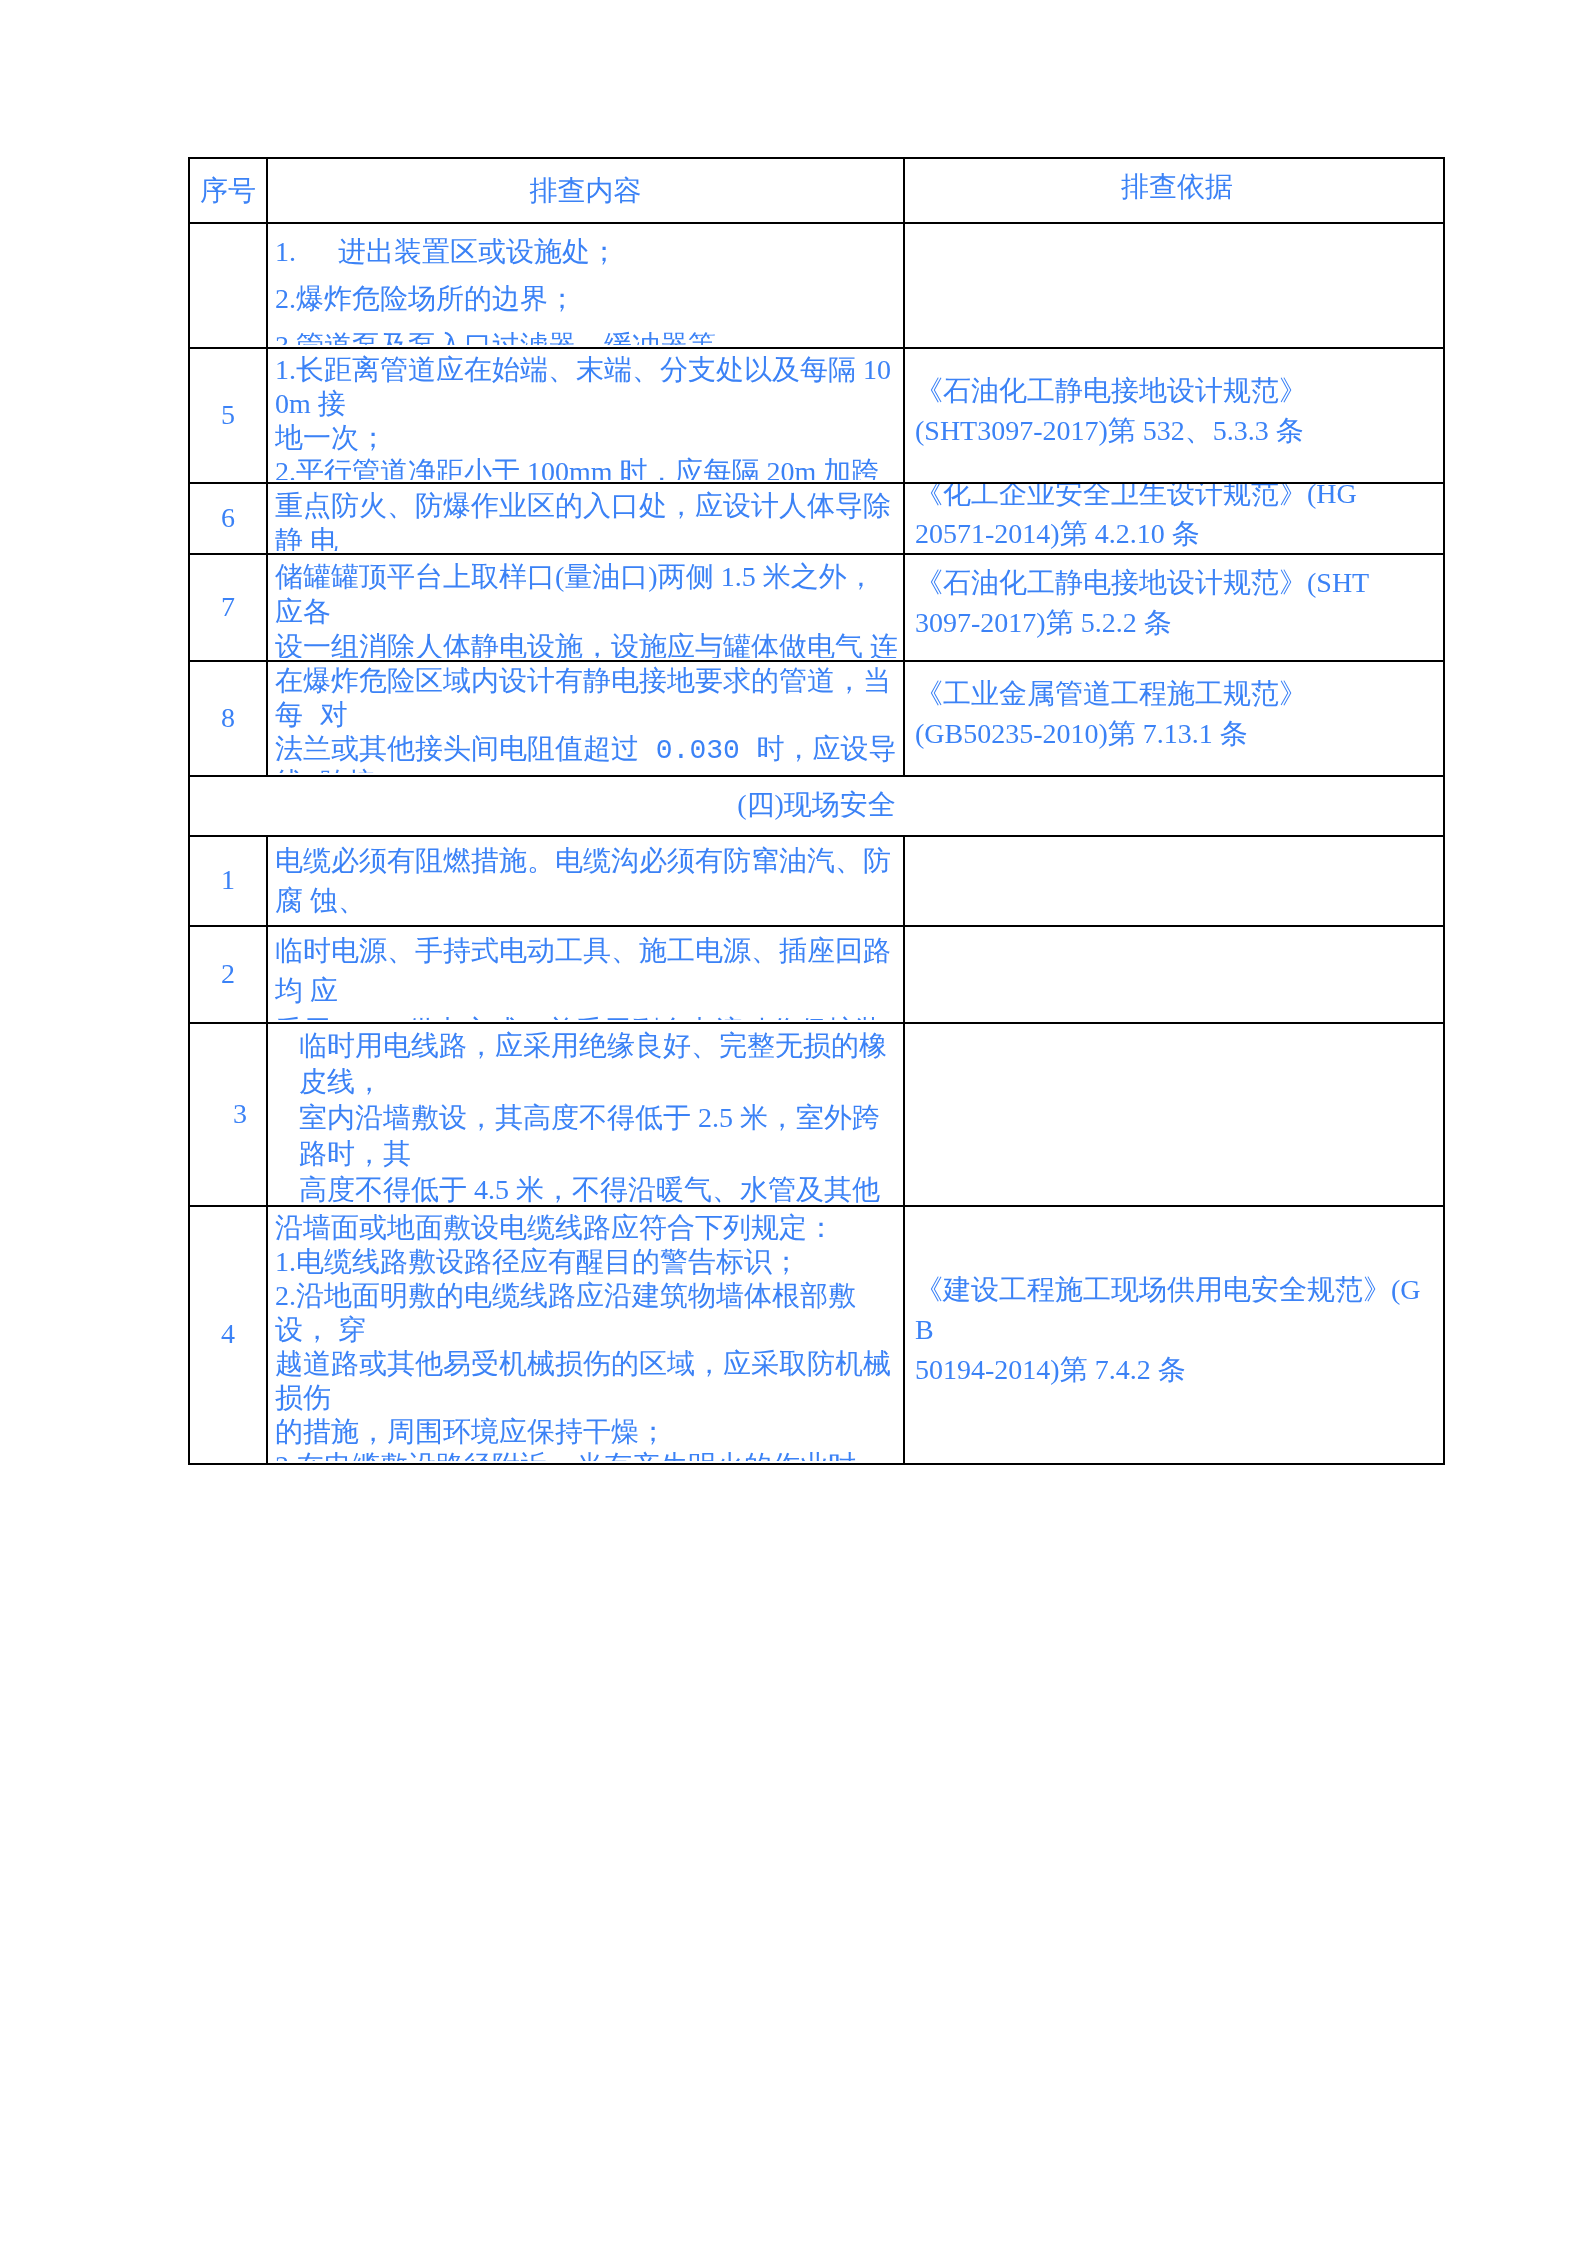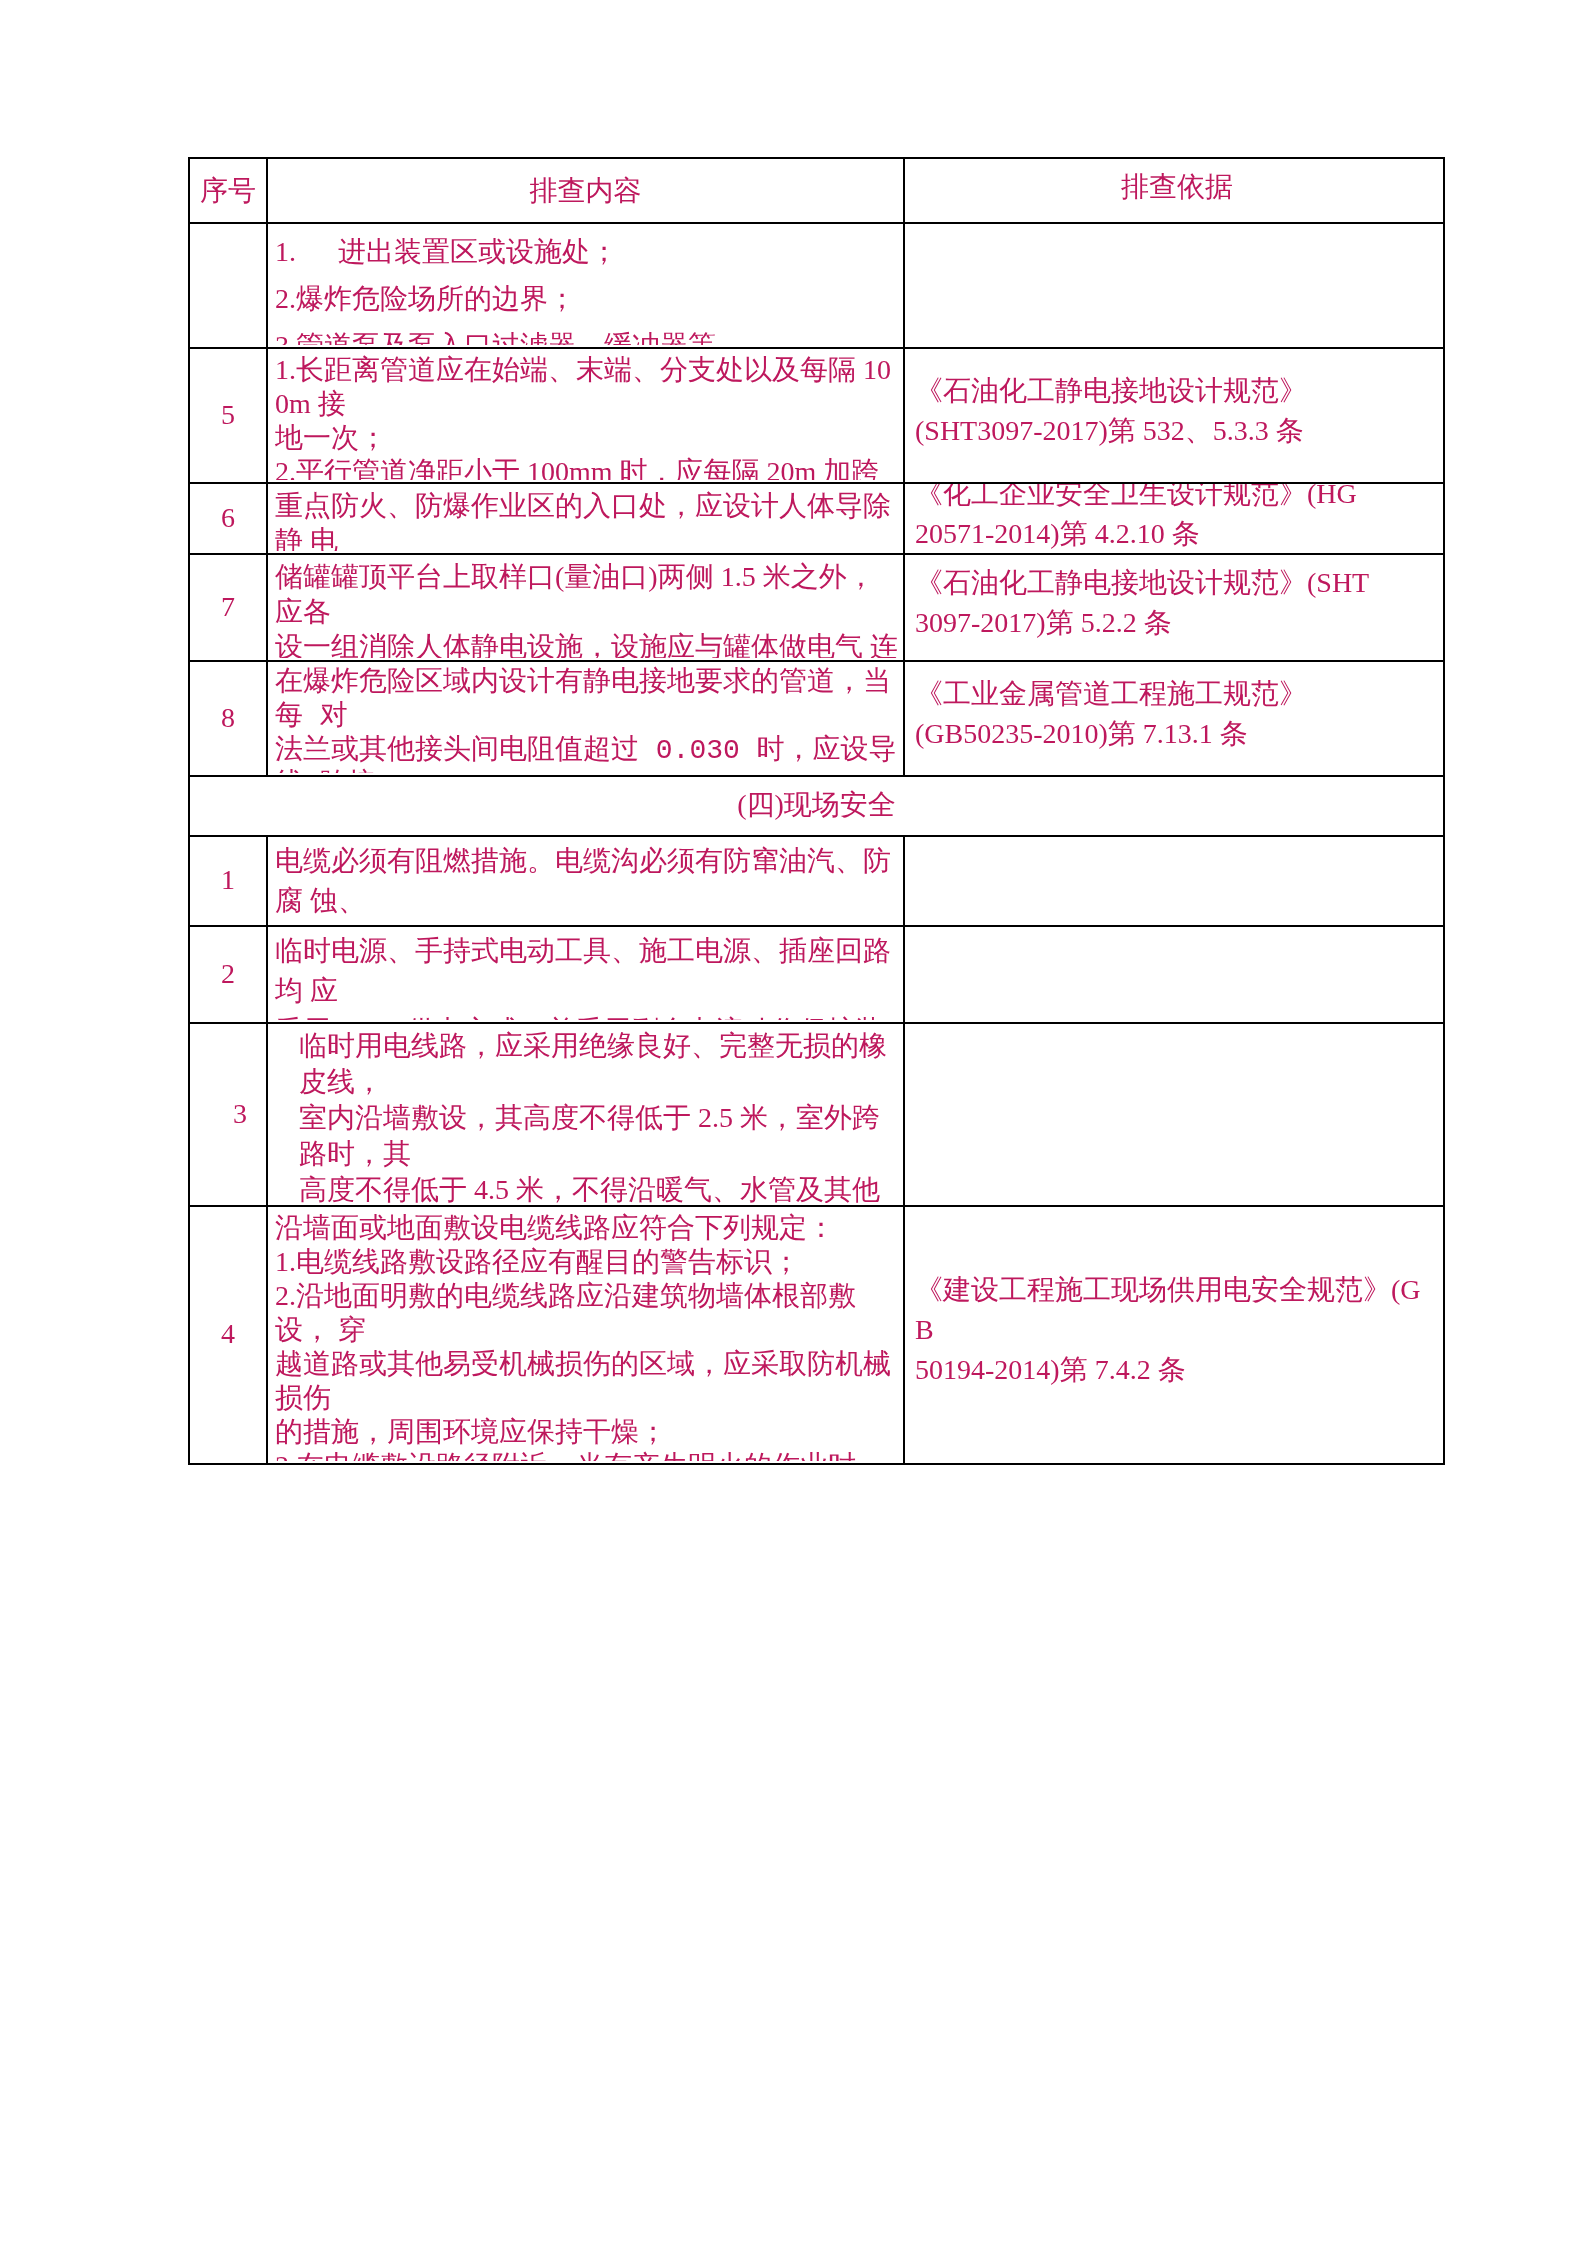--- a/index.html
+++ b/index.html
@@ -1,21 +1,21 @@
 <!DOCTYPE html>
 <html><head>
 <meta charset="utf-8">
 <style>
   html,body{margin:0;padding:0;background:#ffffff;}
   .page{
     position:relative;
     width:1586px;height:2245px;
     background:#ffffff;
     font-family:"Liberation Serif","DejaVu Serif",serif;
-    color:#be185d;
+    color:#3b82f6;
     overflow:hidden;
   }
   table.insp{
     position:absolute;left:188px;top:157px;
     width:1255px;
     border-collapse:collapse;
     table-layout:fixed;
   }
   table.insp td{
     border:2px solid #000;

